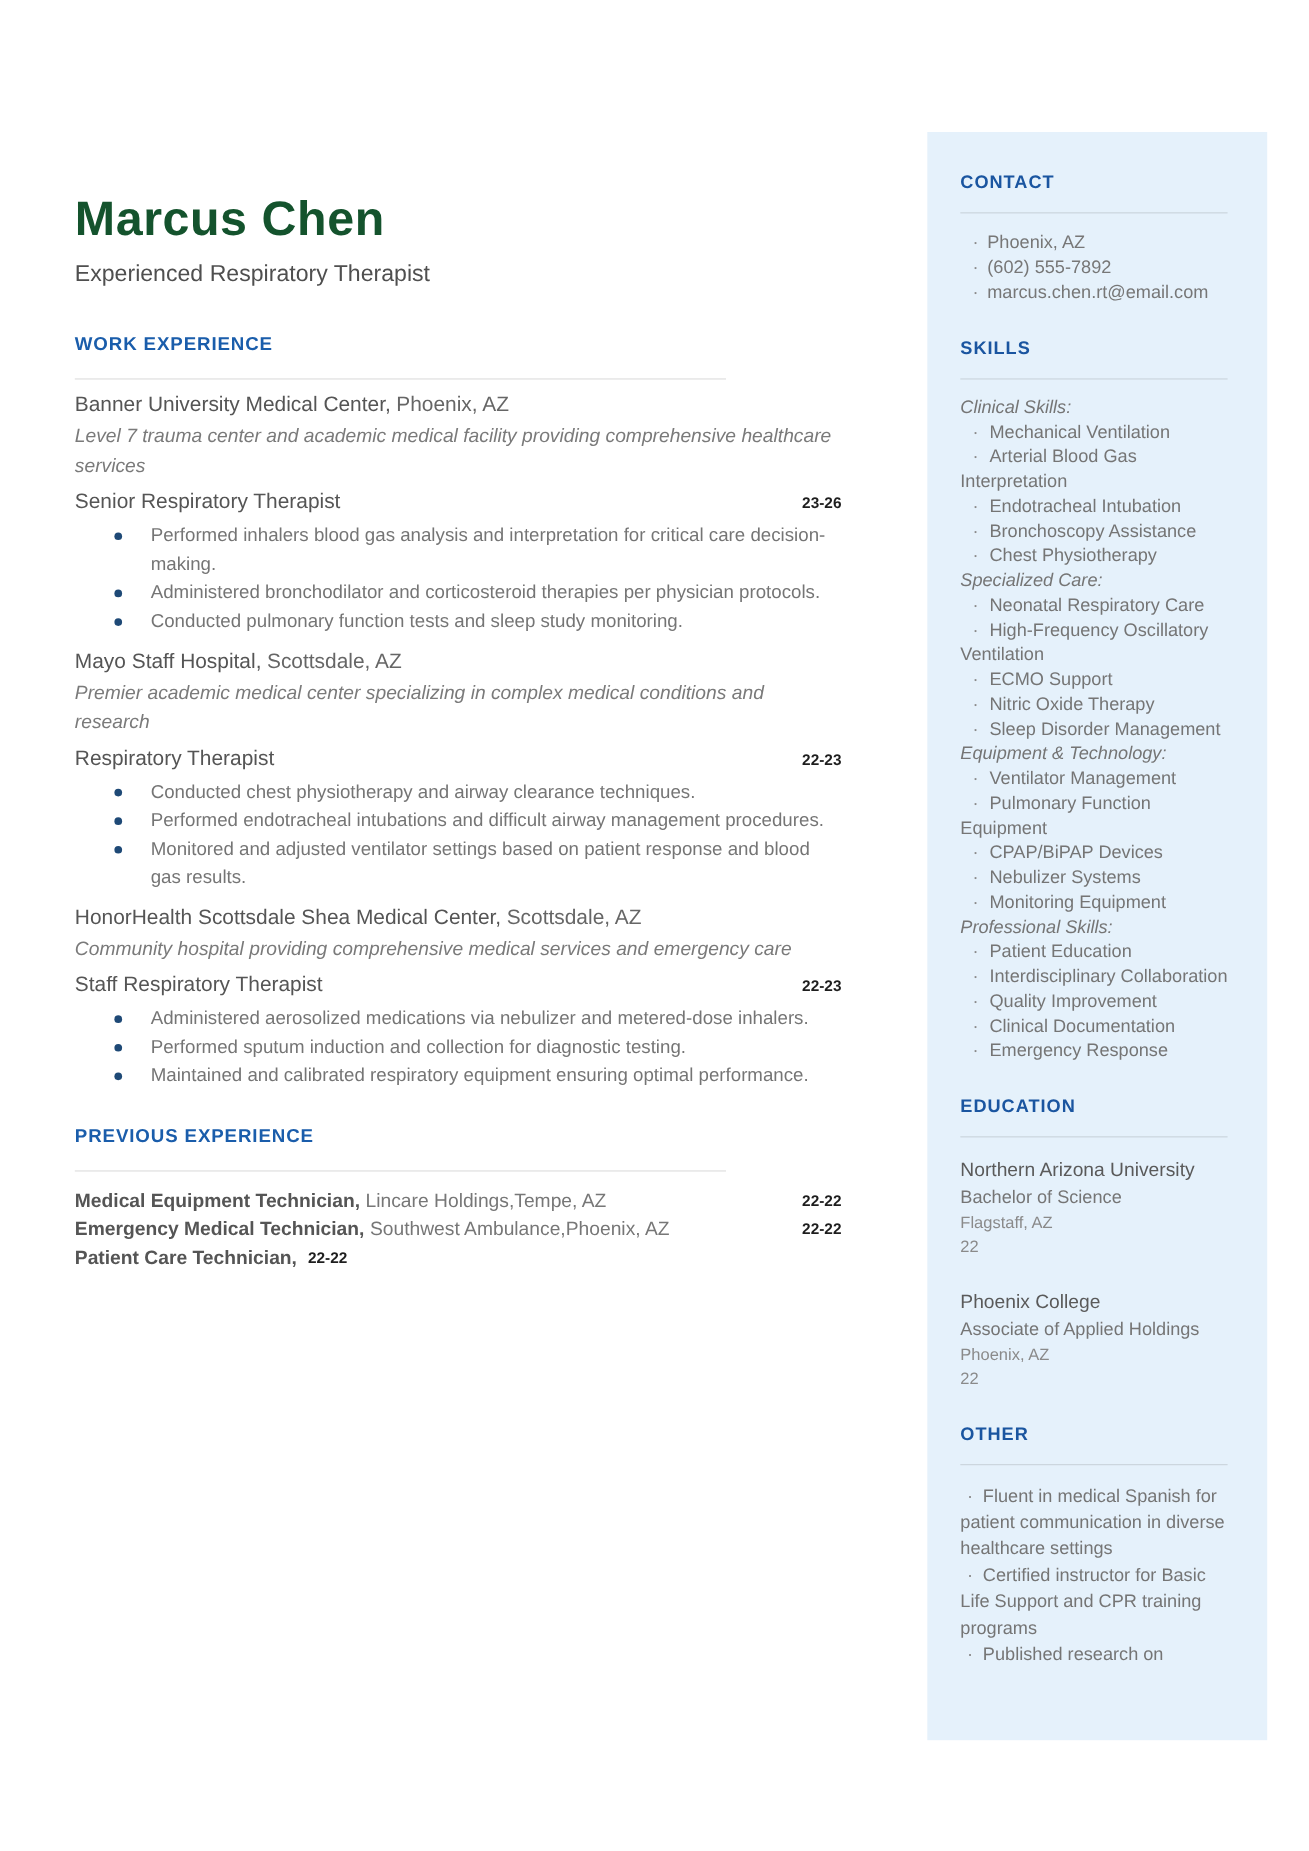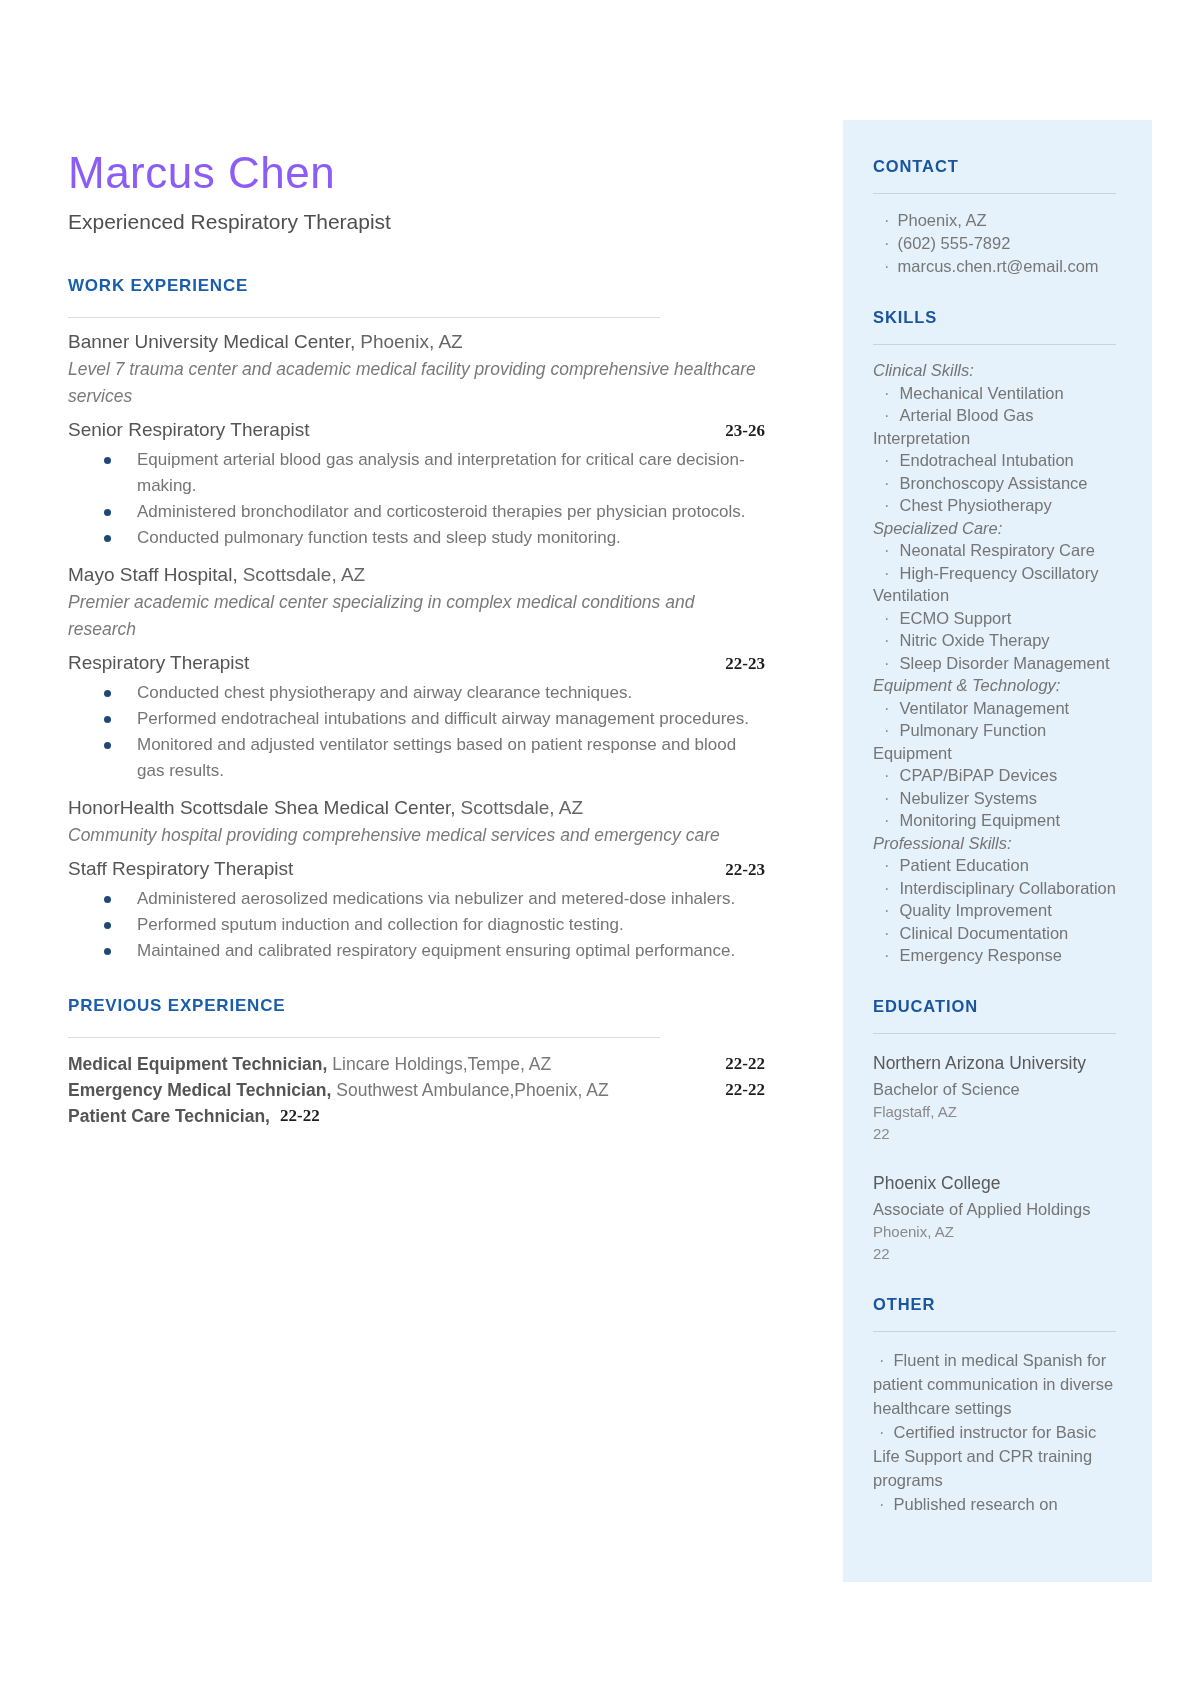--- a/index.html
+++ b/index.html
@@ -19,24 +19,25 @@
   
   .main {
     position: absolute;
     left: 68px;
     top: 148px;
     width: 697px;
   }
   .person-name {
     font-size: 44px;
     line-height: 50px;
-    font-weight: 400;
+    font-weight: 700;
     letter-spacing: 0.5px;
-    color: #8b5cf6;
+    color: #14532d;
     margin-bottom: 12px;
+    margin-top: 27px;
   }
   .person-title {
     font-size: 21px;
     color: #4f4f4f;
     margin-bottom: 42px;
   }
   .section-heading {
     font-size: 17px;
     font-weight: 700;
     letter-spacing: 0.8px;
@@ -64,24 +65,23 @@
     margin-top: 2px;
   }
   .role-line {
     display: flex;
     justify-content: space-between;
     align-items: baseline;
     margin-top: 9px;
   }
   .role { font-size: 19px; color: #555555; }
   .dates {
-    font-size: 17px;
+    font-size: 14px;
     font-weight: 600;
     color: #1e1e1e;
-    font-family: Liberation Serif, serif;
   }
   ul.bullets {
     list-style: none;
     margin-top: 6px;
   }
   ul.bullets li {
     position: relative;
     padding-left: 69px;
     font-size: 17px;
     line-height: 26px;
@@ -193,21 +193,21 @@
     <div class="job">
       <div class="company-line">
         <span class="company">Banner University Medical Center,</span><span class="location">Phoenix, AZ</span>
       </div>
       <div class="job-desc">Level 7 trauma center and academic medical facility providing comprehensive healthcare services</div>
       <div class="role-line">
         <span class="role">Senior Respiratory Therapist</span>
         <span class="dates">23-26</span>
       </div>
       <ul class="bullets">
-        <li>Equipment arterial blood gas analysis and interpretation for critical care decision-making.</li>
+        <li>Performed inhalers blood gas analysis and interpretation for critical care decision-making.</li>
         <li>Administered bronchodilator and corticosteroid therapies per physician protocols.</li>
         <li>Conducted pulmonary function tests and sleep study monitoring.</li>
       </ul>
     </div>
 
     <div class="job">
       <div class="company-line">
         <span class="company">Mayo Staff Hospital,</span><span class="location">Scottsdale, AZ</span>
       </div>
       <div class="job-desc">Premier academic medical center specializing in complex medical conditions and research</div>

